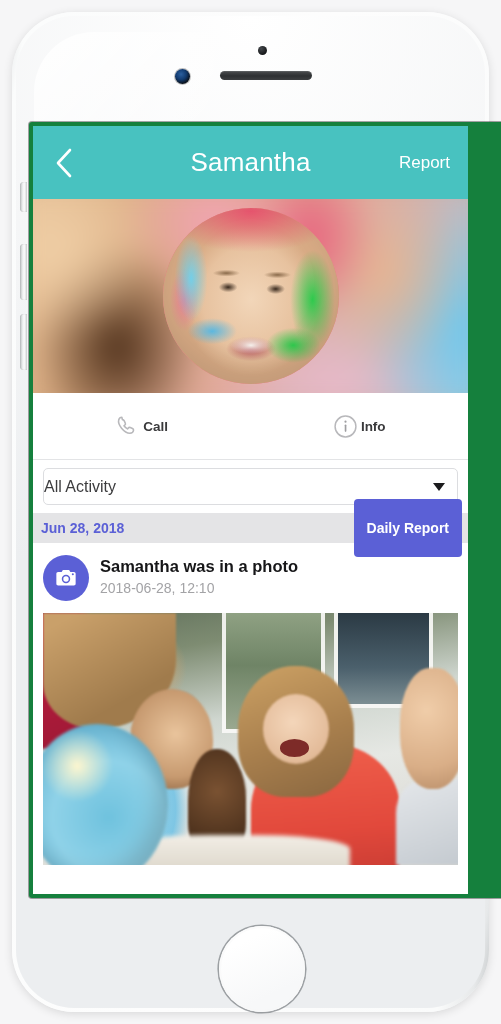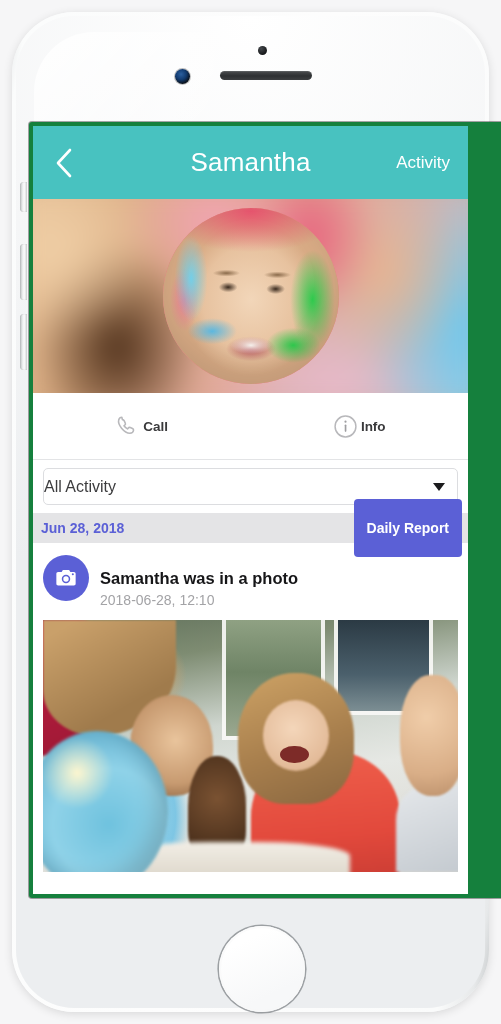--- a/index.html
+++ b/index.html
@@ -331,21 +331,20 @@
     align-items: center;
     justify-content: center;
     cursor: pointer;
   }
   .activity-text { padding-top: 1px; }
   .activity-line1, .activity-line2 {
     font-size: 16.5px;
     font-weight: 700;
     color: #161618;
     line-height: 1.26;
-    margin-top: 12px;
   }
   .activity-time {
     margin-top: 3px;
     font-size: 14px;
     color: #a3a3a6;
   }
 
   
   .photo-card {
     margin: 4px 10px 0 10px;
@@ -507,21 +506,21 @@
   <div class="screen-bezel">
     <div class="screen">
 
       <div class="app-header">
         <div class="back-chevron">
           <svg width="20" height="32" viewBox="0 0 20 32" aria-hidden="true">
             <polyline points="16,3 4,16 16,29" fill="none" stroke="#ffffff" stroke-width="2.6" stroke-linecap="round" stroke-linejoin="round"></polyline>
           </svg>
         </div>
         <div class="header-title">Samantha</div>
-        <div class="header-action">Activity</div>
+        <div class="header-action">Report</div>
       </div>
 
       <div class="hero">
         <div class="hero-bg"></div>
         <div class="avatar">
           <div class="avatar-face"></div>
           <div class="avatar-shadow"></div>
         </div>
       </div>
 

